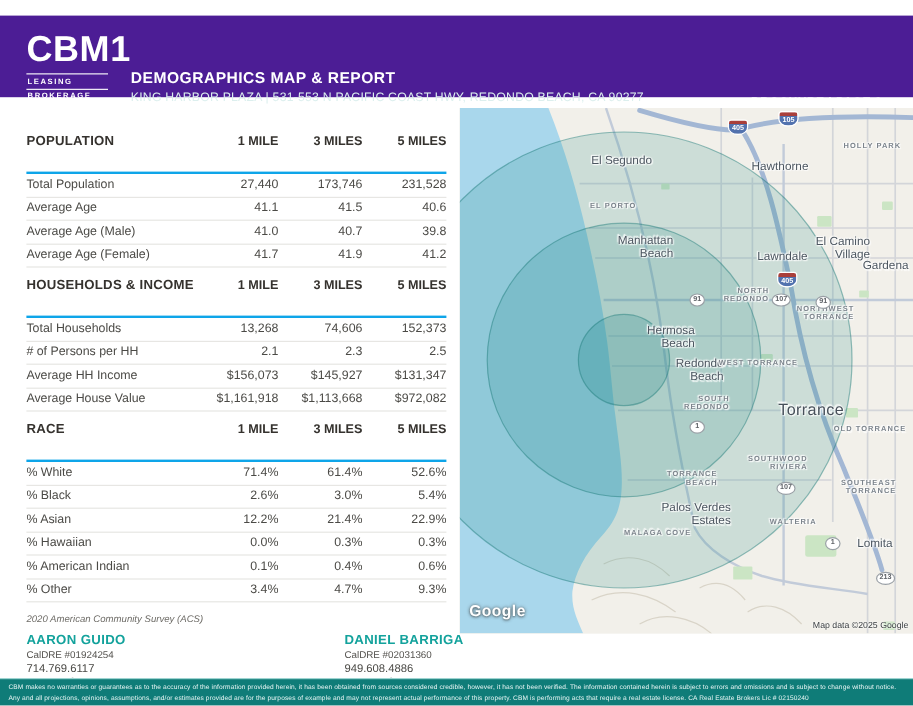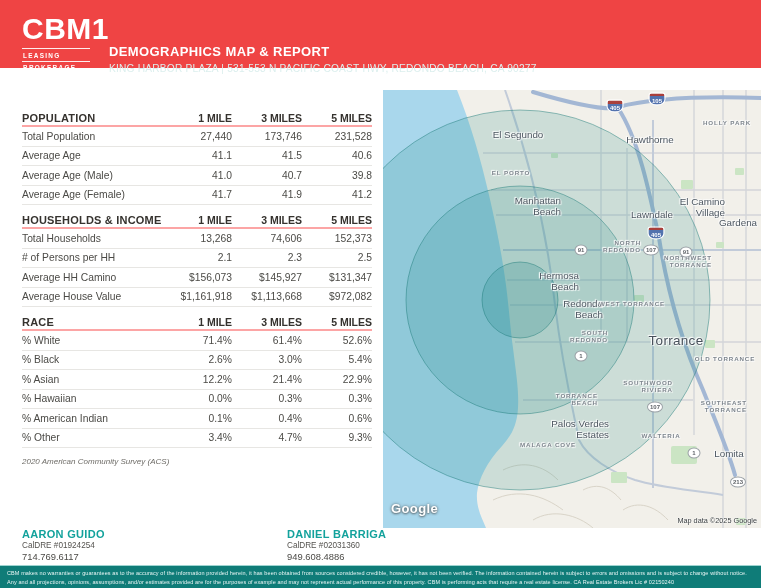--- a/index.html
+++ b/index.html
@@ -1,35 +1,35 @@
 <!DOCTYPE html>
 <html><head>
 <meta charset="utf-8">
 <style>
   * { margin:0; padding:0; box-sizing:border-box; }
   body { background:#888; }
   .page { position:relative; width:761px; height:588px; background:#ffffff;
           font-family:"Liberation Sans", sans-serif; overflow:hidden; margin:0 auto; }
 
   
-  .header { position:absolute; left:0; top:0; width:761px; height:68px; background:#ef4444; }
+  .header { position:absolute; left:0; top:13px; width:761px; height:68px; background:#4c1d95; }
   .logo { position:absolute; left:22px; top:14px; width:68px; }
   .logo-text { font-size:30px; font-weight:bold; color:#fff; letter-spacing:.5px; line-height:1; margin-bottom:4px; }
   .division { border-top:1px solid rgba(255,255,255,.9); color:#fff; font-size:6.4px;
               letter-spacing:1.3px; padding:2.5px 0 2px 1px; font-weight:bold; }
   .division:last-child { border-bottom:1px solid rgba(255,255,255,.9); }
   .header-title { position:absolute; left:109px; top:44px; }
   .header-title h1 { font-size:13px; font-weight:bold; color:#fff; letter-spacing:.4px; }
   .subtitle { margin-top:4px; font-size:10.2px; color:#DCEFEE; letter-spacing:.2px; }
   .page-label { position:absolute; right:26px; top:67px; font-size:10.2px; font-weight:bold; color:#fff; letter-spacing:.3px; }
 
   
   .tables { position:absolute; left:22px; top:112px; width:350px; }
   .table { margin-bottom:9px; }
-  .thead { display:flex; align-items:flex-end; border-bottom:2px solid #fca5a5; padding-bottom:1px; }
+  .thead { display:flex; align-items:flex-end; border-bottom:2px solid #0ea5e9; padding-bottom:19px; }
   .ttitle { flex:1; font-size:11px; font-weight:bold; color:#35322E; letter-spacing:.2px; }
   .tcol { width:70px; text-align:right; font-size:10.5px; font-weight:bold; color:#35322E; }
   .trow { display:flex; border-bottom:1px solid #E7E6E3; padding:3.5px 0; font-size:10.3px; color:#4B4A46; line-height:11.5px;justify-content:center; }
   .tlabel { flex:1; }
   .tcell { width:70px; text-align:right; }
   .footnote { margin-top:6px; font-size:8px; font-style:italic; color:#6E6C67; }
 
   
   .map { position:absolute; left:383px; top:90px; width:378px; height:438px; overflow:hidden; background:#F2F0EA; }
   .map svg { position:absolute; left:0; top:0; }
@@ -132,21 +132,21 @@
         <div class="tcell">74,606</div>
         <div class="tcell">152,373</div>
       </div>
       <div class="trow">
         <div class="tlabel"># of Persons per HH</div>
         <div class="tcell">2.1</div>
         <div class="tcell">2.3</div>
         <div class="tcell">2.5</div>
       </div>
       <div class="trow">
-        <div class="tlabel">Average HH Camino</div>
+        <div class="tlabel">Average HH Income</div>
         <div class="tcell">$156,073</div>
         <div class="tcell">$145,927</div>
         <div class="tcell">$131,347</div>
       </div>
       <div class="trow">
         <div class="tlabel">Average House Value</div>
         <div class="tcell">$1,161,918</div>
         <div class="tcell">$1,113,668</div>
         <div class="tcell">$972,082</div>
       </div>

